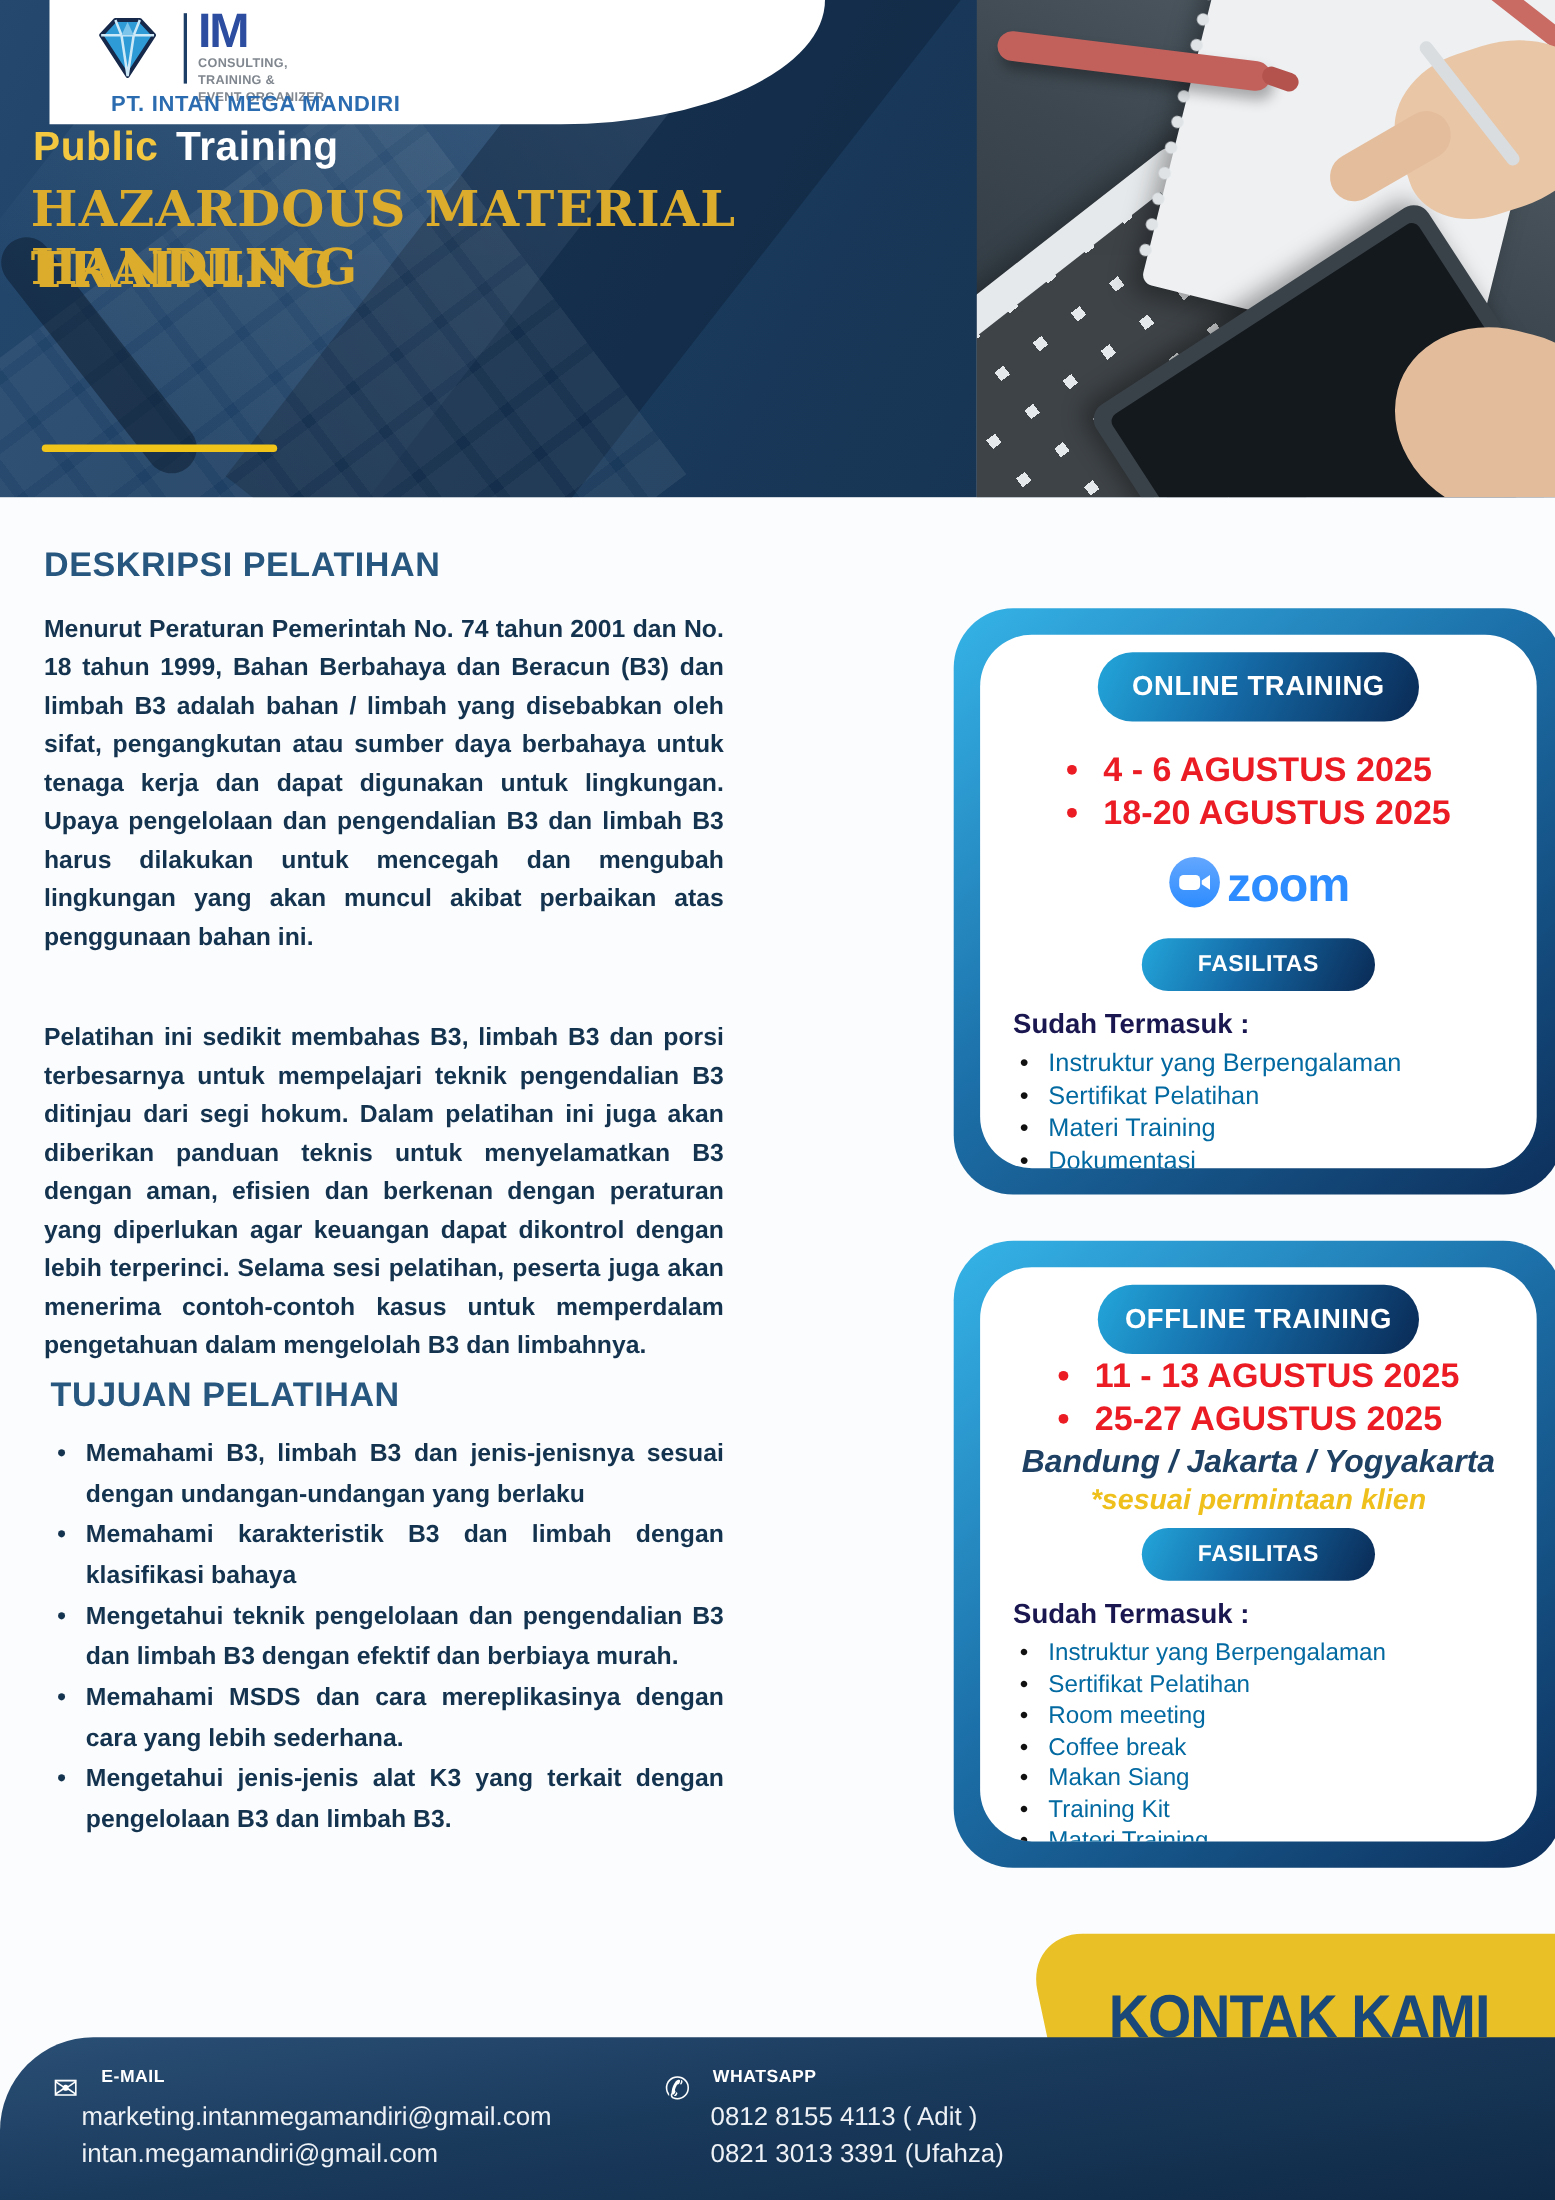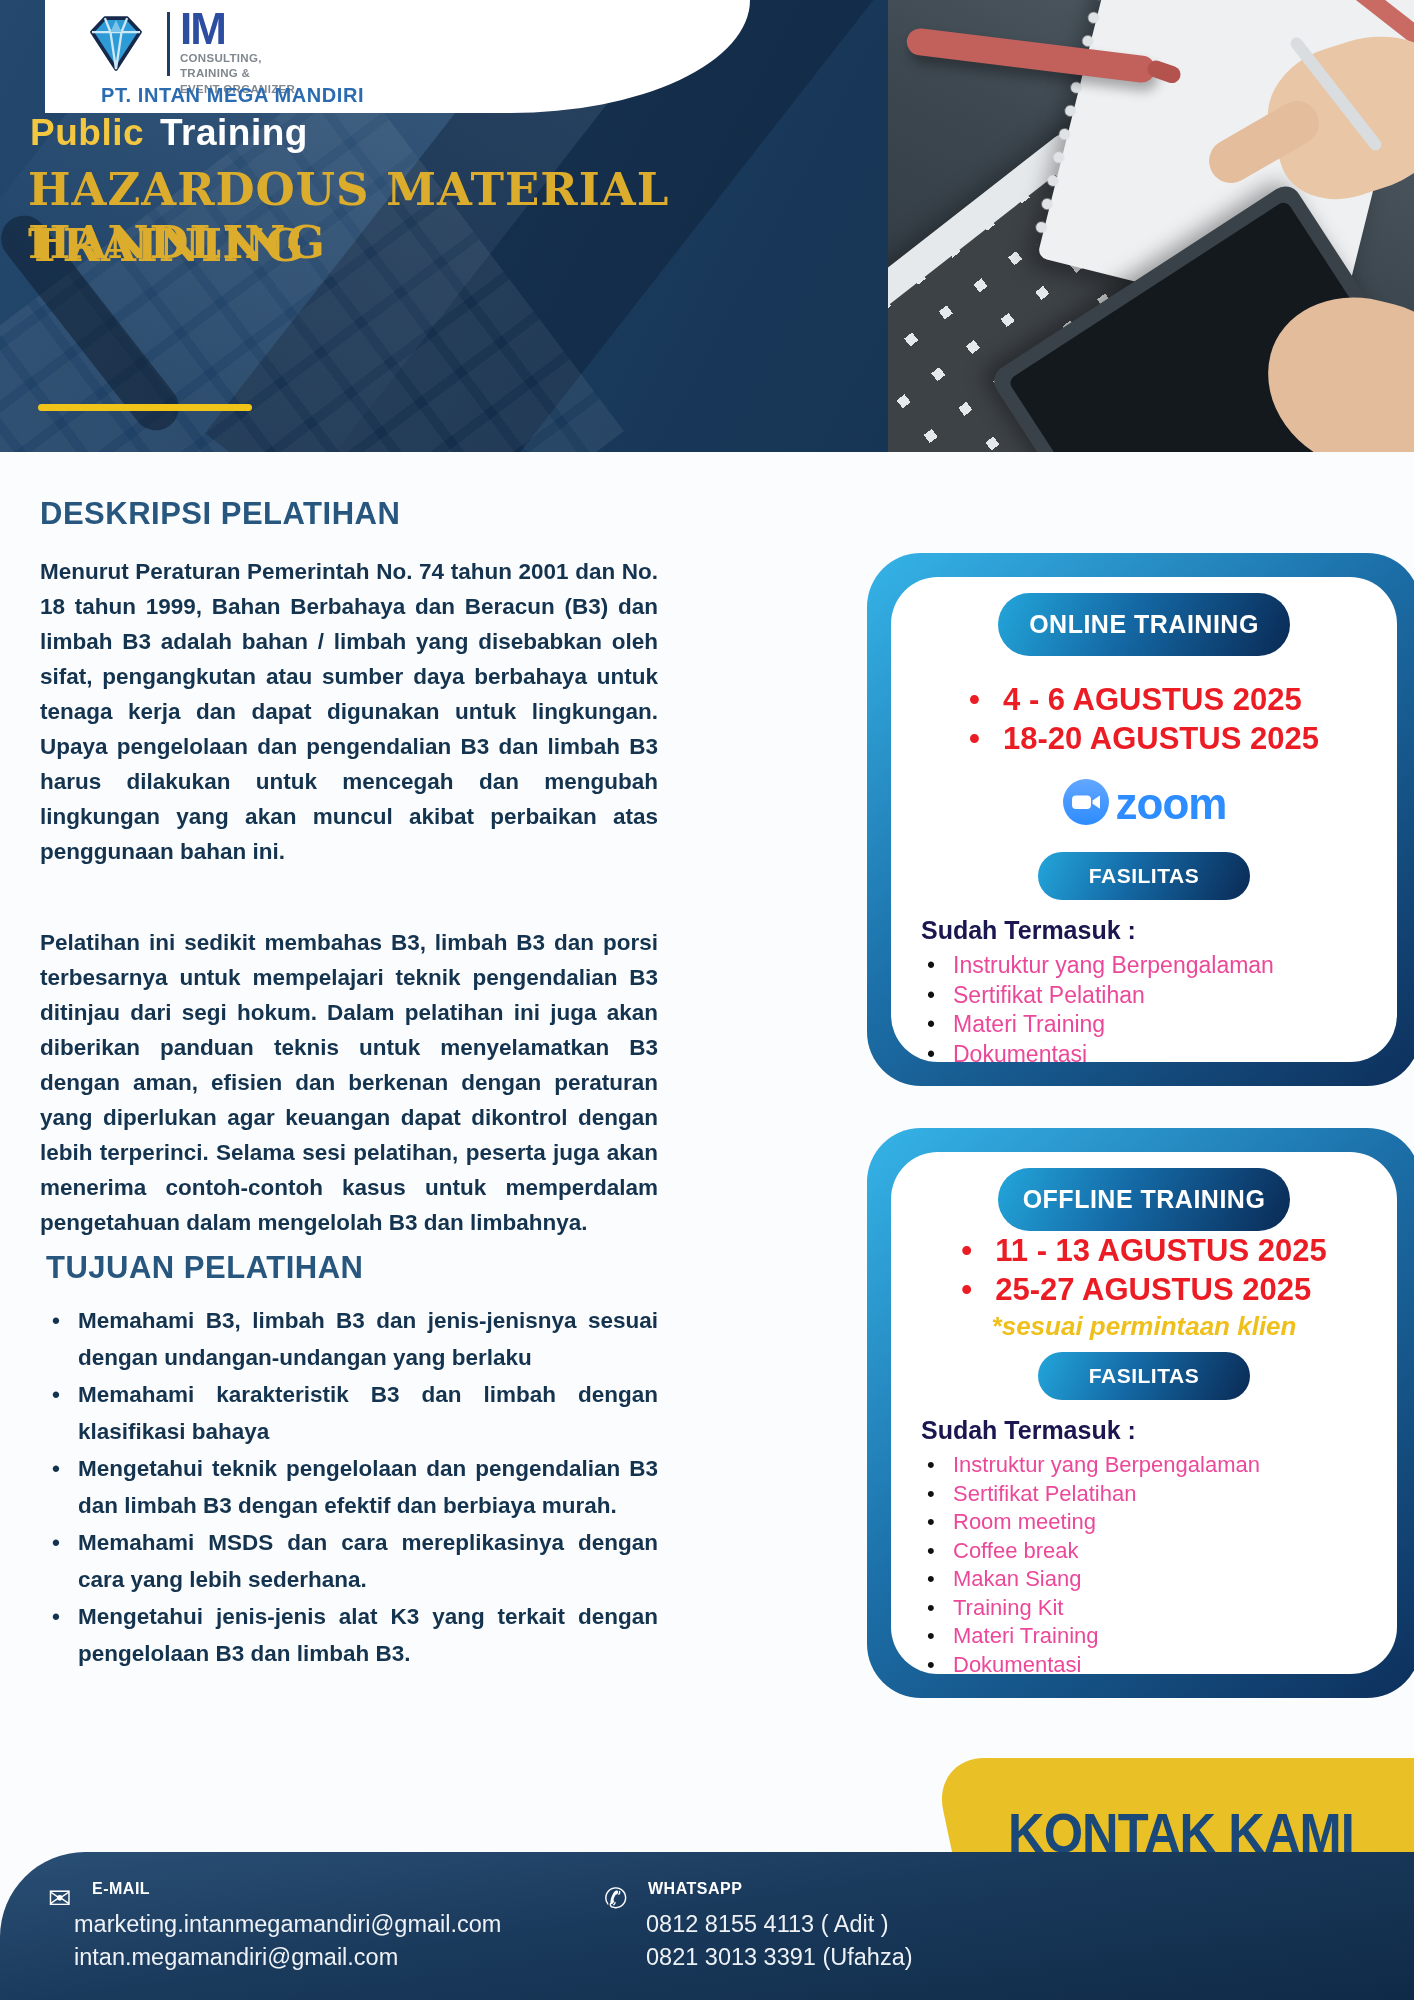--- a/index.html
+++ b/index.html
@@ -101,21 +101,21 @@
   .zoom-row{margin-top:20px;display:flex;align-items:center;justify-content:center;}
   .zoom-word{font-size:44px;font-weight:700;color:#2d8cff;letter-spacing:-1px;margin-left:6px;}
   .badge-sm{width:212px;height:48px;border-radius:26px;flex:none;
         background:linear-gradient(115deg,#23a6db 0%,#1468a4 45%,#0a2a55 100%);
         color:#fff;font-weight:800;font-size:21px;letter-spacing:.5px;
         display:flex;align-items:center;justify-content:center;}
   .card.online .badge-sm{margin-top:22px;}
   .card.offline .badge-sm{margin-top:10px;}
   .included-head{align-self:flex-start;margin:16px 0 6px 30px;font-size:25px;font-weight:800;color:#1a1650;}
   .included{align-self:flex-start;list-style:none;margin:0 0 0 32px;padding:0;}
-  .included li{position:relative;padding-left:30px;font-size:23px;color:#ec4899;line-height:29.5px;}
+  .included li{position:relative;padding-left:30px;font-size:23px;color:#0369a1;line-height:29.5px;}
   .card.offline .included li{font-size:22px;line-height:28.5px;}
   .included li::before{content:"•";position:absolute;left:4px;top:0;color:#111;}
   .locations{margin-top:4px;font-size:29px;font-weight:800;font-style:italic;color:#1d4063;}
   .loc-note{margin-top:2px;font-size:26px;font-weight:700;font-style:italic;color:#efc01c;}
 
   
   .kontak{position:absolute;left:948px;top:1758px;width:620px;height:150px;background:#e9c126;
         border-radius:52px;transform:skewX(12deg);display:flex;align-items:center;}
   .kontak span{display:block;width:466px;text-align:center;transform:skewX(-12deg) scaleX(.92);
         font-size:55px;font-weight:800;color:#1a4878;letter-spacing:-1px;}
@@ -237,20 +237,21 @@
     </div>
   </aside>
 
   <aside class="card offline">
     <div class="card-inner">
       <div class="badge-lg">OFFLINE TRAINING</div>
       <div class="dates">
         <div class="date-row">11 - 13 AGUSTUS 2025</div>
         <div class="date-row">25-27 AGUSTUS 2025</div>
       </div>
+      <div class="locations">Bandung / Jakarta / Yogyakarta</div>
       <div class="loc-note">*sesuai permintaan klien</div>
       <div class="badge-sm">FASILITAS</div>
       <div class="included-head">Sudah Termasuk :</div>
       <ul class="included">
         <li>Instruktur yang Berpengalaman</li>
         <li>Sertifikat Pelatihan</li>
         <li>Room meeting</li>
         <li>Coffee break</li>
         <li>Makan Siang</li>
         <li>Training Kit</li>

